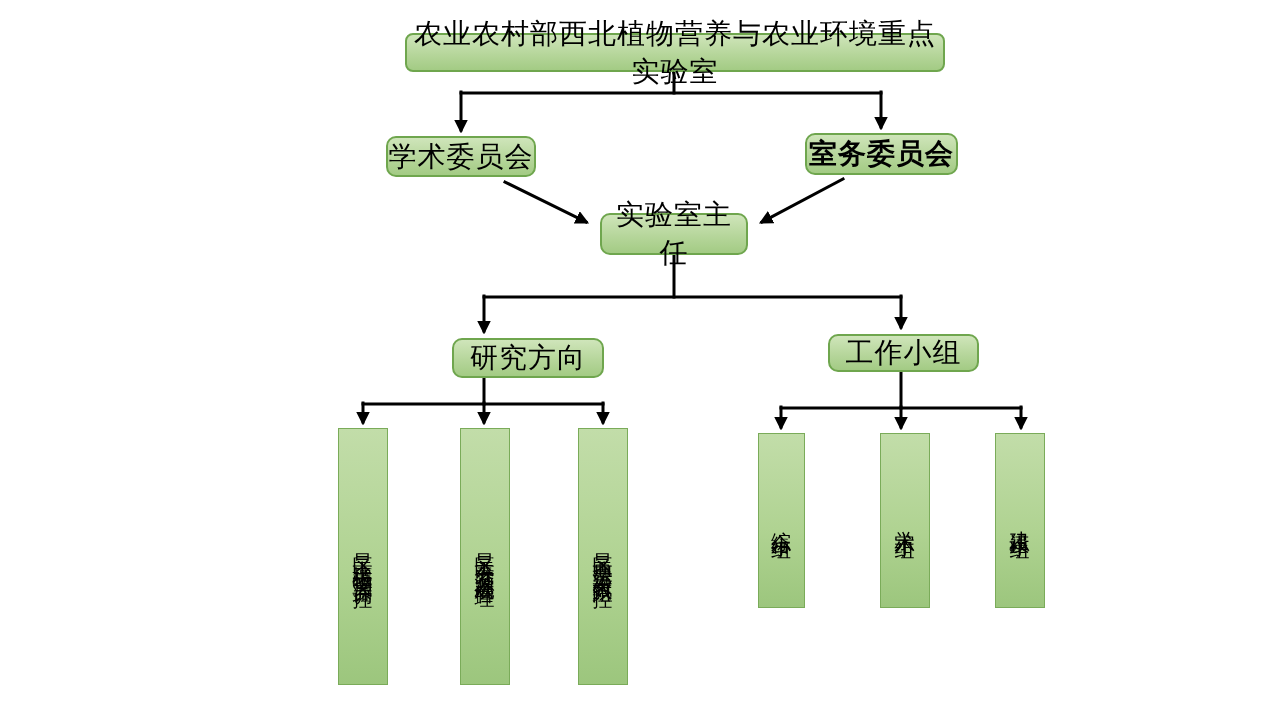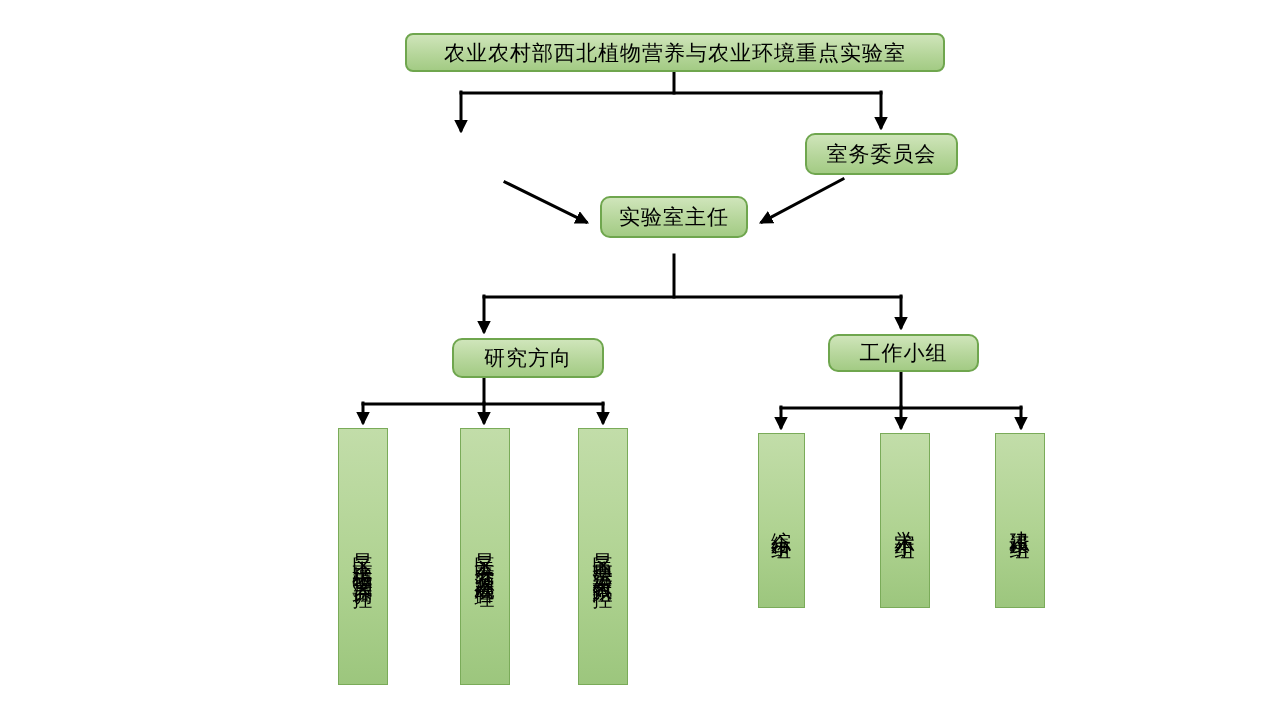--- a/index.html
+++ b/index.html
@@ -7,36 +7,36 @@
     position:relative;width:1280px;height:720px;background:#ffffff;overflow:hidden;
     font-family:"Liberation Sans","DejaVu Sans",sans-serif;color:#000;
   }
   .node{
     position:absolute;box-sizing:border-box;
     display:flex;align-items:center;justify-content:center;
     background:linear-gradient(180deg,#cfe5ba 0%,#b6d69b 55%,#a3cb84 100%);
     border:2px solid #6fa64e;
     text-align:center;
   }
-  .rounded{border-radius:10px;font-size:21px;letter-spacing:1px;}
+  .rounded{border-radius:10px;font-size:28px;letter-spacing:1px;}
   .vbox{
     border-width:1.5px;border-color:#7aab59;border-radius:0;
     background:linear-gradient(180deg,#c2dda9 0%,#b0d392 55%,#9cc67d 100%);
   }
   .vtext{
     writing-mode:vertical-rl;text-orientation:upright;
     font-size:20px;line-height:1;display:block;
   }
   .vtext.long{letter-spacing:4px;}
   .vtext.short{letter-spacing:3px;}
   
   #root-box{left:405px;top:33px;width:540px;height:39px;border-radius:8px;}
   #academic-box{left:386px;top:136px;width:150px;height:41px;}
-  #office-box{left:805px;top:133px;width:153px;height:42px;}
-  #director-box{left:600px;top:196px;width:148px;height:42px;}
+  #office-box{left:805px;top:133px;width:153px;height:42px;font-weight:bold;}
+  #director-box{left:600px;top:213px;width:148px;height:42px;}
   #research-box{left:408px;top:338px;width:152px;height:40px;margin-left:44px;}
   #groups-box{left:828px;top:334px;width:151px;height:38px;}
   #research-item-1{left:338px;top:428px;width:50px;height:257px;}
   #research-item-2{left:460px;top:428px;width:50px;height:257px;}
   #research-item-3{left:578px;top:428px;width:50px;height:257px;}
   #group-item-1{left:758px;top:433px;width:47px;height:175px;}
   #group-item-2{left:880px;top:433px;width:50px;height:175px;}
   #group-item-3{left:995px;top:433px;width:50px;height:175px;}
   #connector-svg{position:absolute;left:0;top:0;width:1280px;height:720px;pointer-events:none;}
 </style>
@@ -77,20 +77,23 @@
       <line x1="781" y1="407" x2="781" y2="427" marker-end="url(#arrow)"></line>
       <line x1="901" y1="407" x2="901" y2="427" marker-end="url(#arrow)"></line>
       <line x1="1021" y1="407" x2="1021" y2="427" marker-end="url(#arrow)"></line>
     </g>
   </svg>
 
   <div class="node rounded" id="root-box">
     <span>农业农村部西北植物营养与农业环境重点实验室</span>
   </div>
 
+  <div class="node rounded" id="academic-box">
+    <span>学术委员会</span>
+  </div>
   <div class="node rounded" id="office-box">
     <span>室务委员会</span>
   </div>
 
   <div class="node rounded" id="director-box">
     <span>实验室主任</span>
   </div>
 
   <div class="node rounded" id="research-box">
     <span>研究方向</span>

